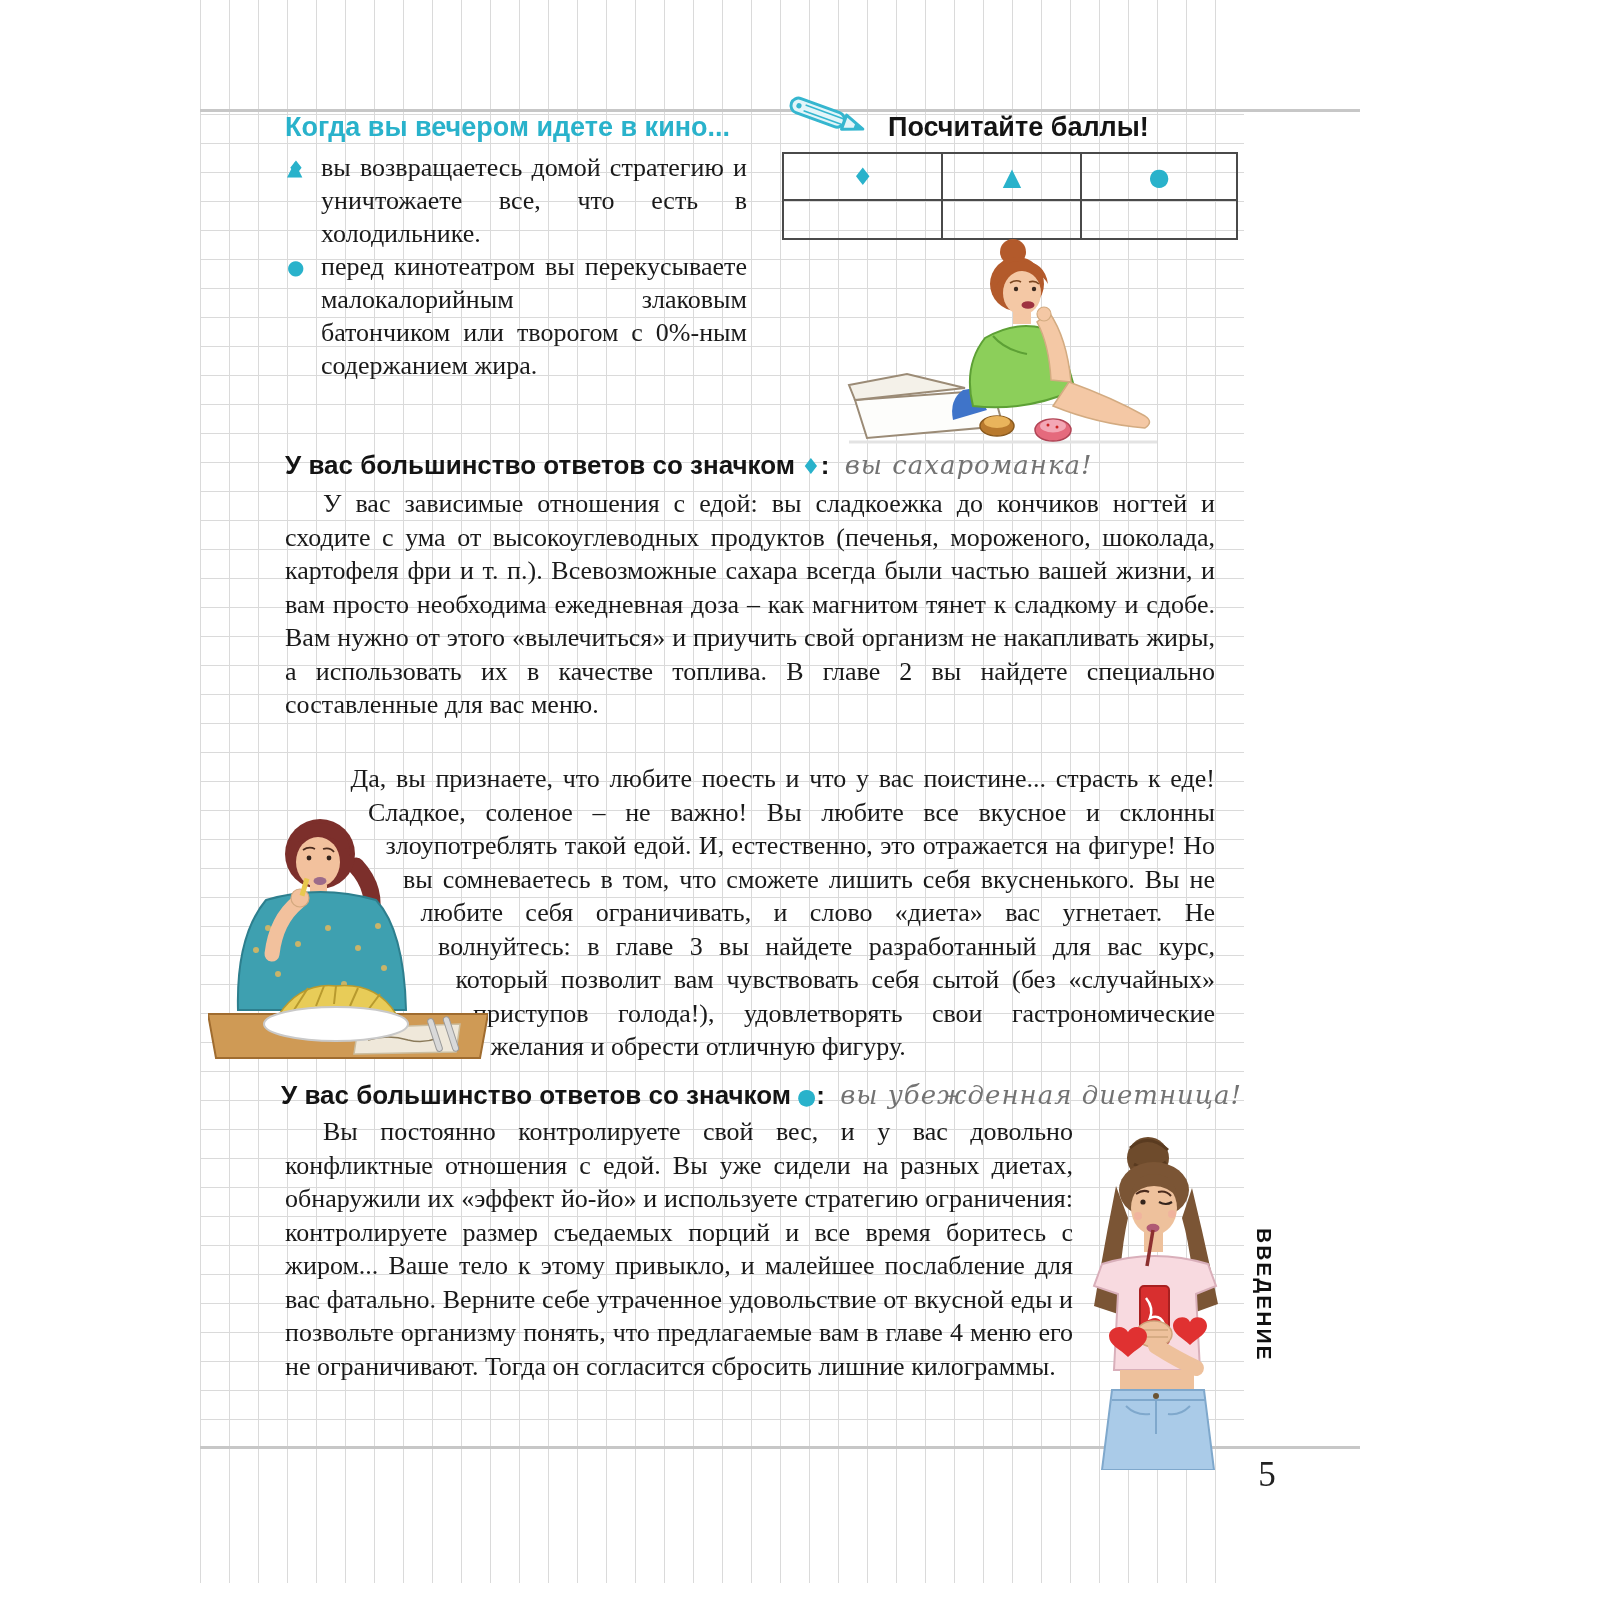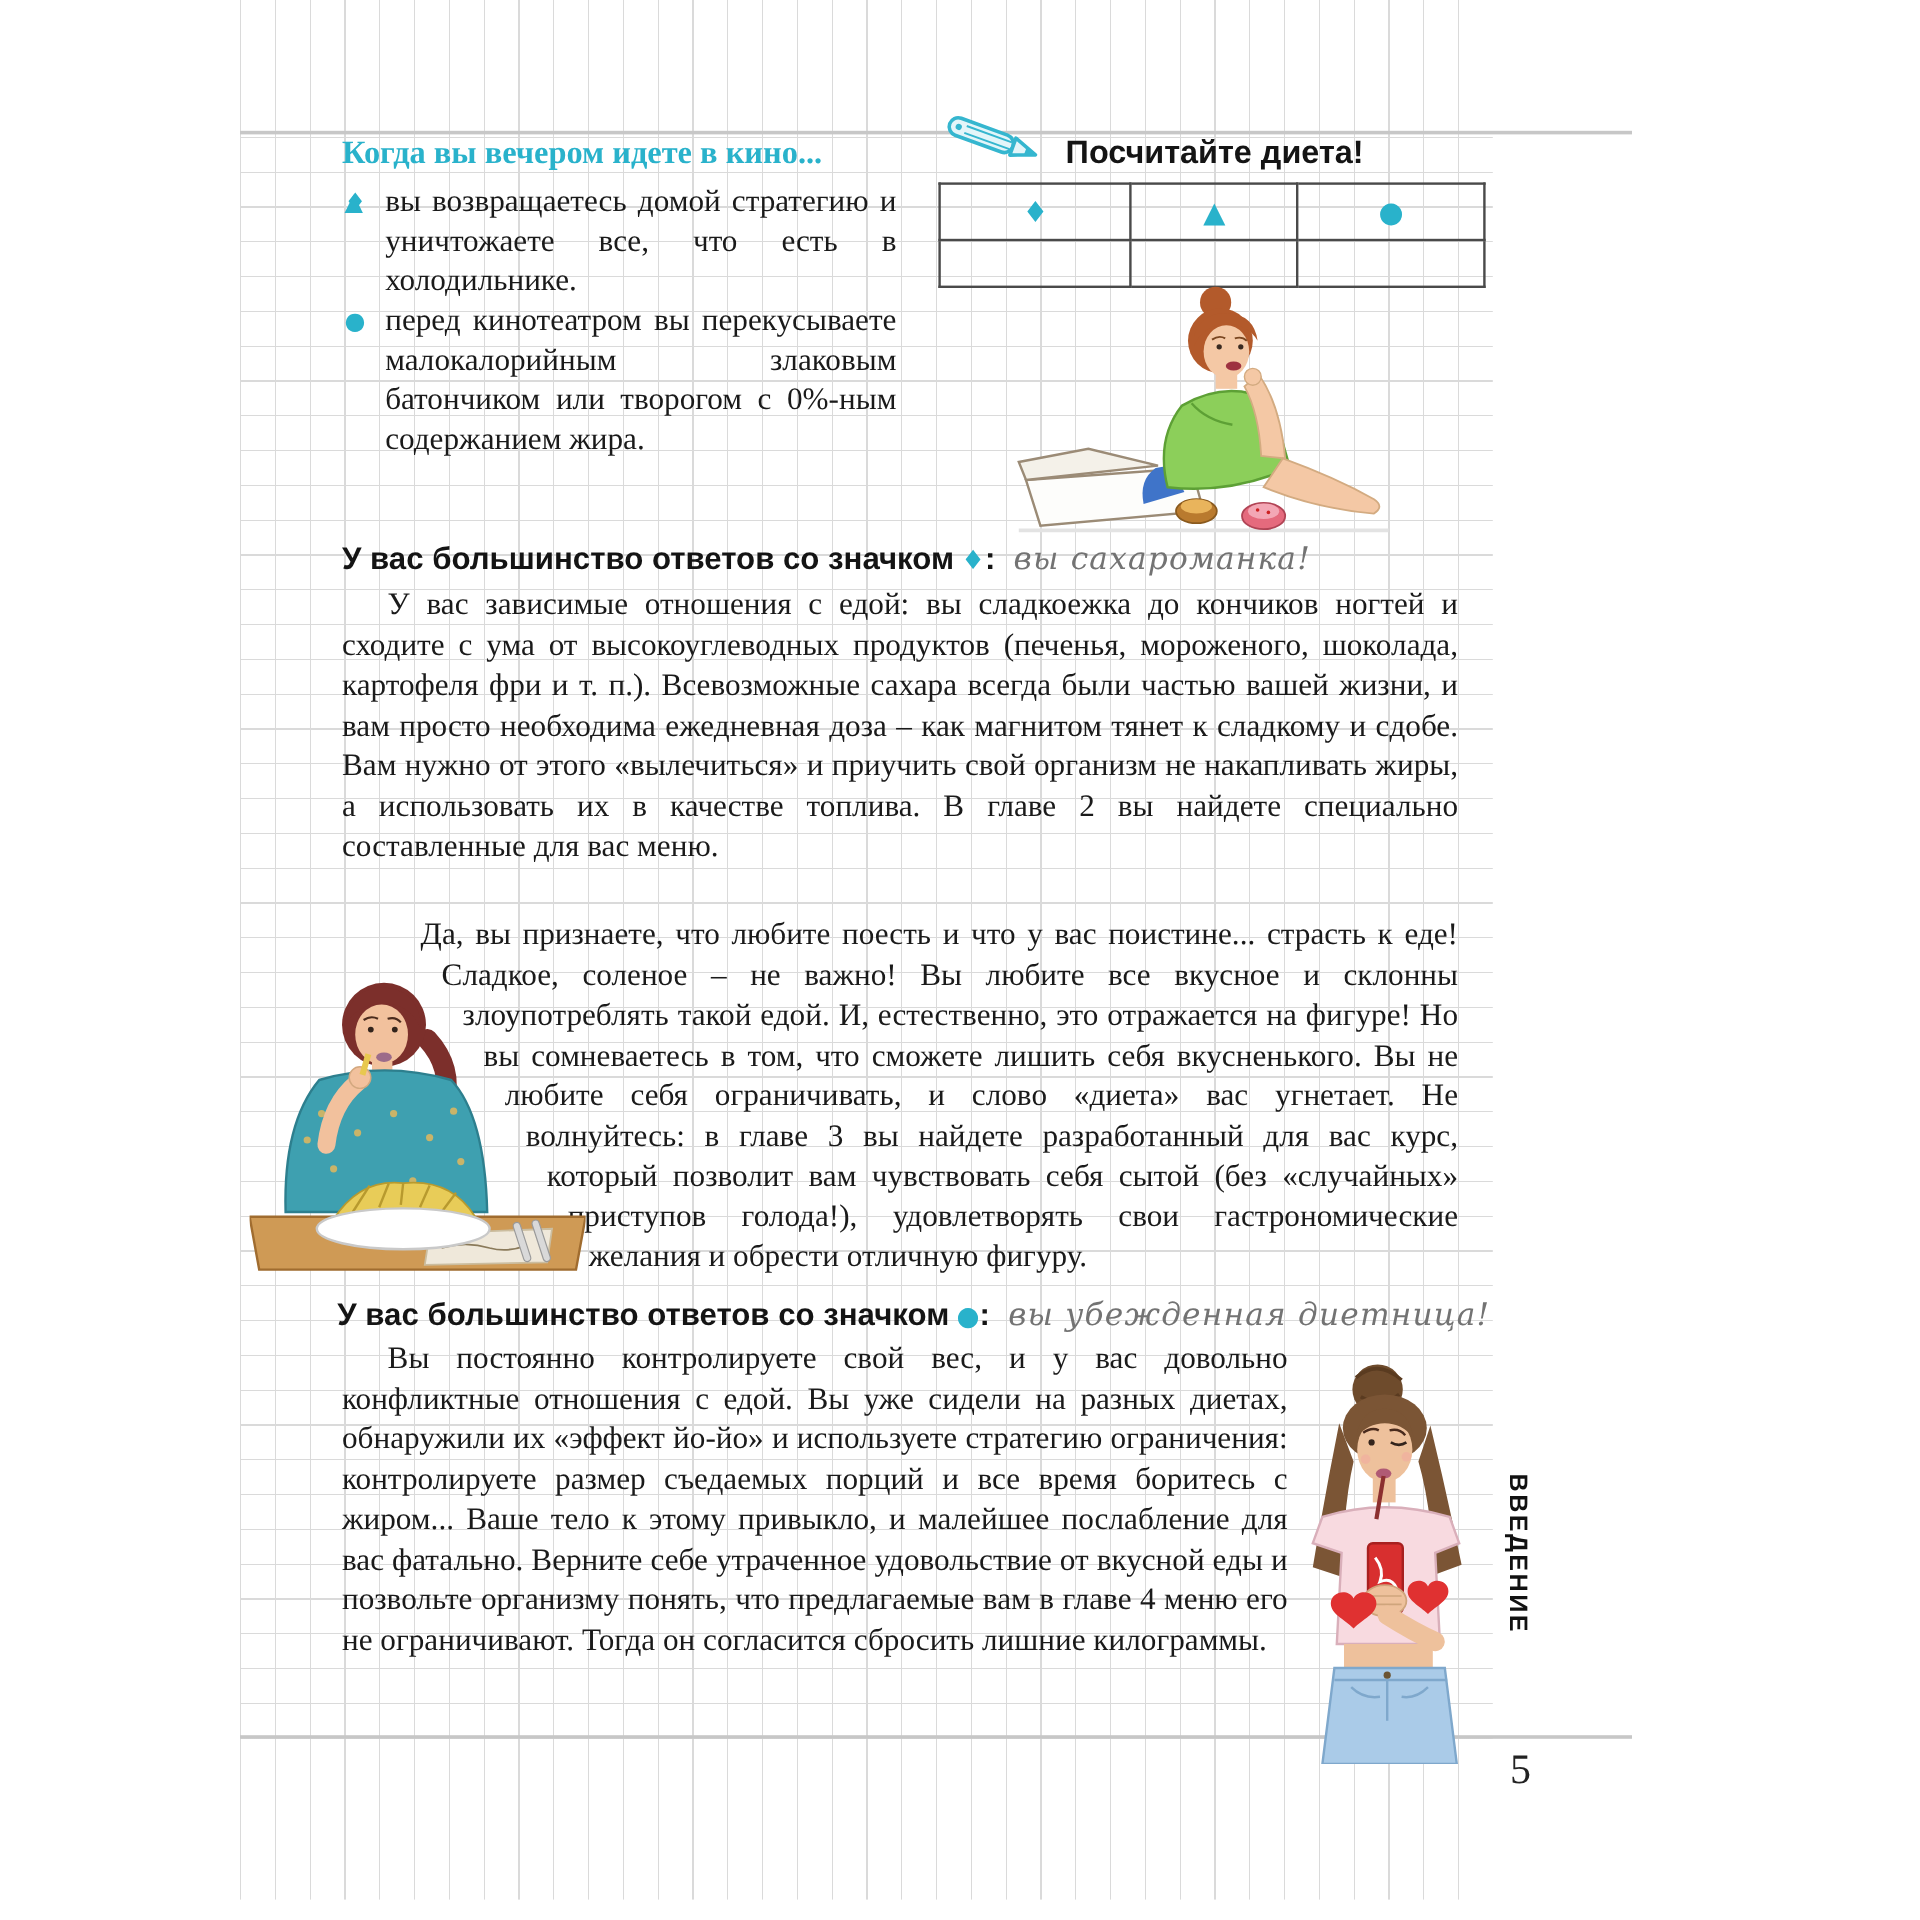--- a/index.html
+++ b/index.html
@@ -12,21 +12,21 @@
   .strip-bottom{position:absolute;left:200px;top:1449px;width:1044px;height:134px;}
   .gridmain{position:absolute;left:200px;top:110px;width:1044px;height:1339px;
     background-image:repeating-linear-gradient(90deg,#dadada 0 1px,transparent 1px 29px),
                      repeating-linear-gradient(0deg,#dadada 0 1px,transparent 1px 29px);}
   .rule{position:absolute;left:200px;width:1160px;height:3px;background:#c7c7c7;}
   .rule-top{top:109px;}
   .rule-bottom{top:1446px;}
 
   
   .quiz-heading{position:absolute;left:285px;top:112px;margin:0;
-    font-family:Liberation Serif, serif;font-weight:bold;font-size:27px;color:#29b2cb;}
+    font-family:Liberation Sans, sans-serif;font-weight:bold;font-size:27px;color:#29b2cb;}
 
   .quiz-list{position:absolute;left:285px;top:151px;width:462px;margin:0;padding:0;list-style:none;
     font-size:26px;line-height:33px;text-align:justify;}
   .quiz-list li{position:relative;padding-left:36px;margin:0;}
   .mk{color:#29b2cb;font-family:"DejaVu Sans",sans-serif;}
   .quiz-list .mk{position:absolute;left:2px;top:1px;font-size:20px;}
 
   
   .pencil-wrap{position:absolute;left:786px;top:94px;width:96px;height:50px;}
   .score-title{position:absolute;left:888px;top:112px;margin:0;
@@ -99,21 +99,21 @@
       <g transform="translate(8,2) rotate(20 0 0)">
         <rect x="0" y="0" width="56" height="15" rx="7.5" fill="#e3f5f9" stroke="#35b6cf" stroke-width="3"></rect>
         <circle cx="8" cy="7.5" r="2.6" fill="#35b6cf"></circle>
         <line x1="14" y1="4.5" x2="54" y2="4.5" stroke="#35b6cf" stroke-width="1.6"></line>
         <line x1="14" y1="10.5" x2="54" y2="10.5" stroke="#35b6cf" stroke-width="1.6"></line>
         <polygon points="56,0 76,7.5 56,15" fill="#e3f5f9" stroke="#35b6cf" stroke-width="3" stroke-linejoin="round"></polygon>
         <polygon points="67,3.8 76,7.5 67,11.2" fill="#35b6cf"></polygon>
       </g>
     </svg>
   </div>
-  <div class="score-title">Посчитайте диета!</div>
+  <div class="score-title">Посчитайте баллы!</div>
 
   <table class="score-table">
     <tbody>
         <tr class="hdr">
       <td><span class="mk">♦</span></td>
       <td><span class="mk">▲</span></td>
       <td><span class="mk">●</span></td>
     </tr>
     <tr class="empty">
       <td></td>

